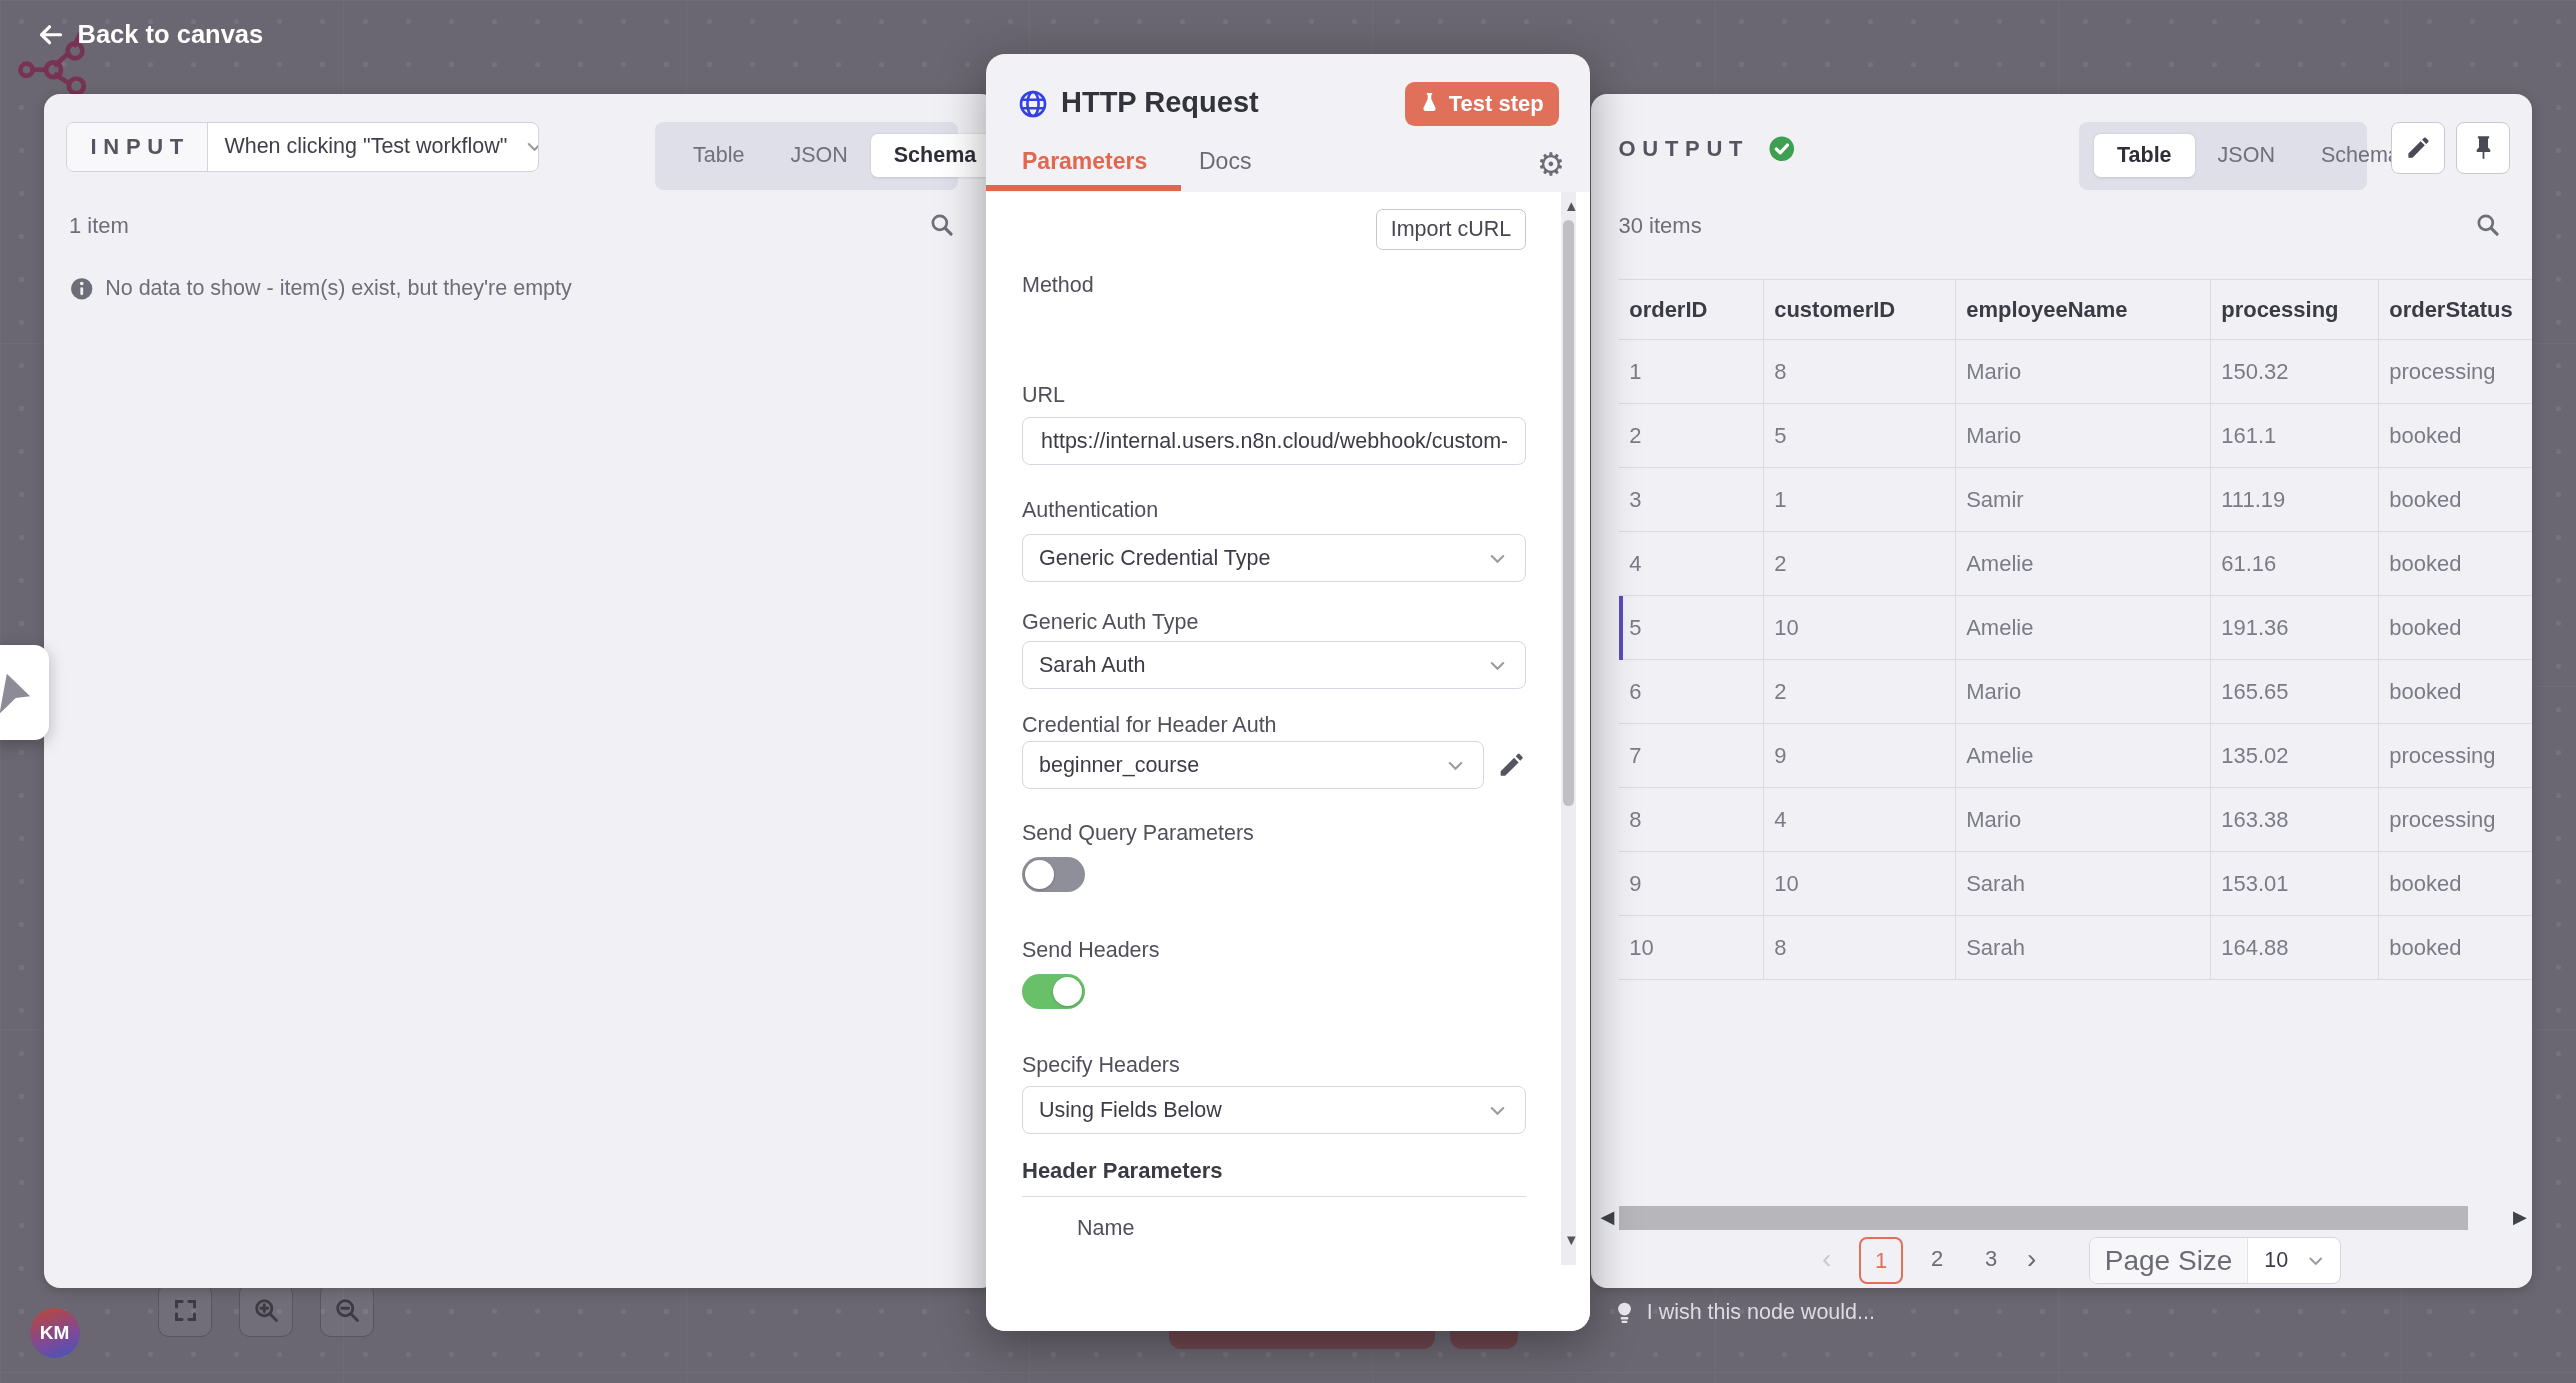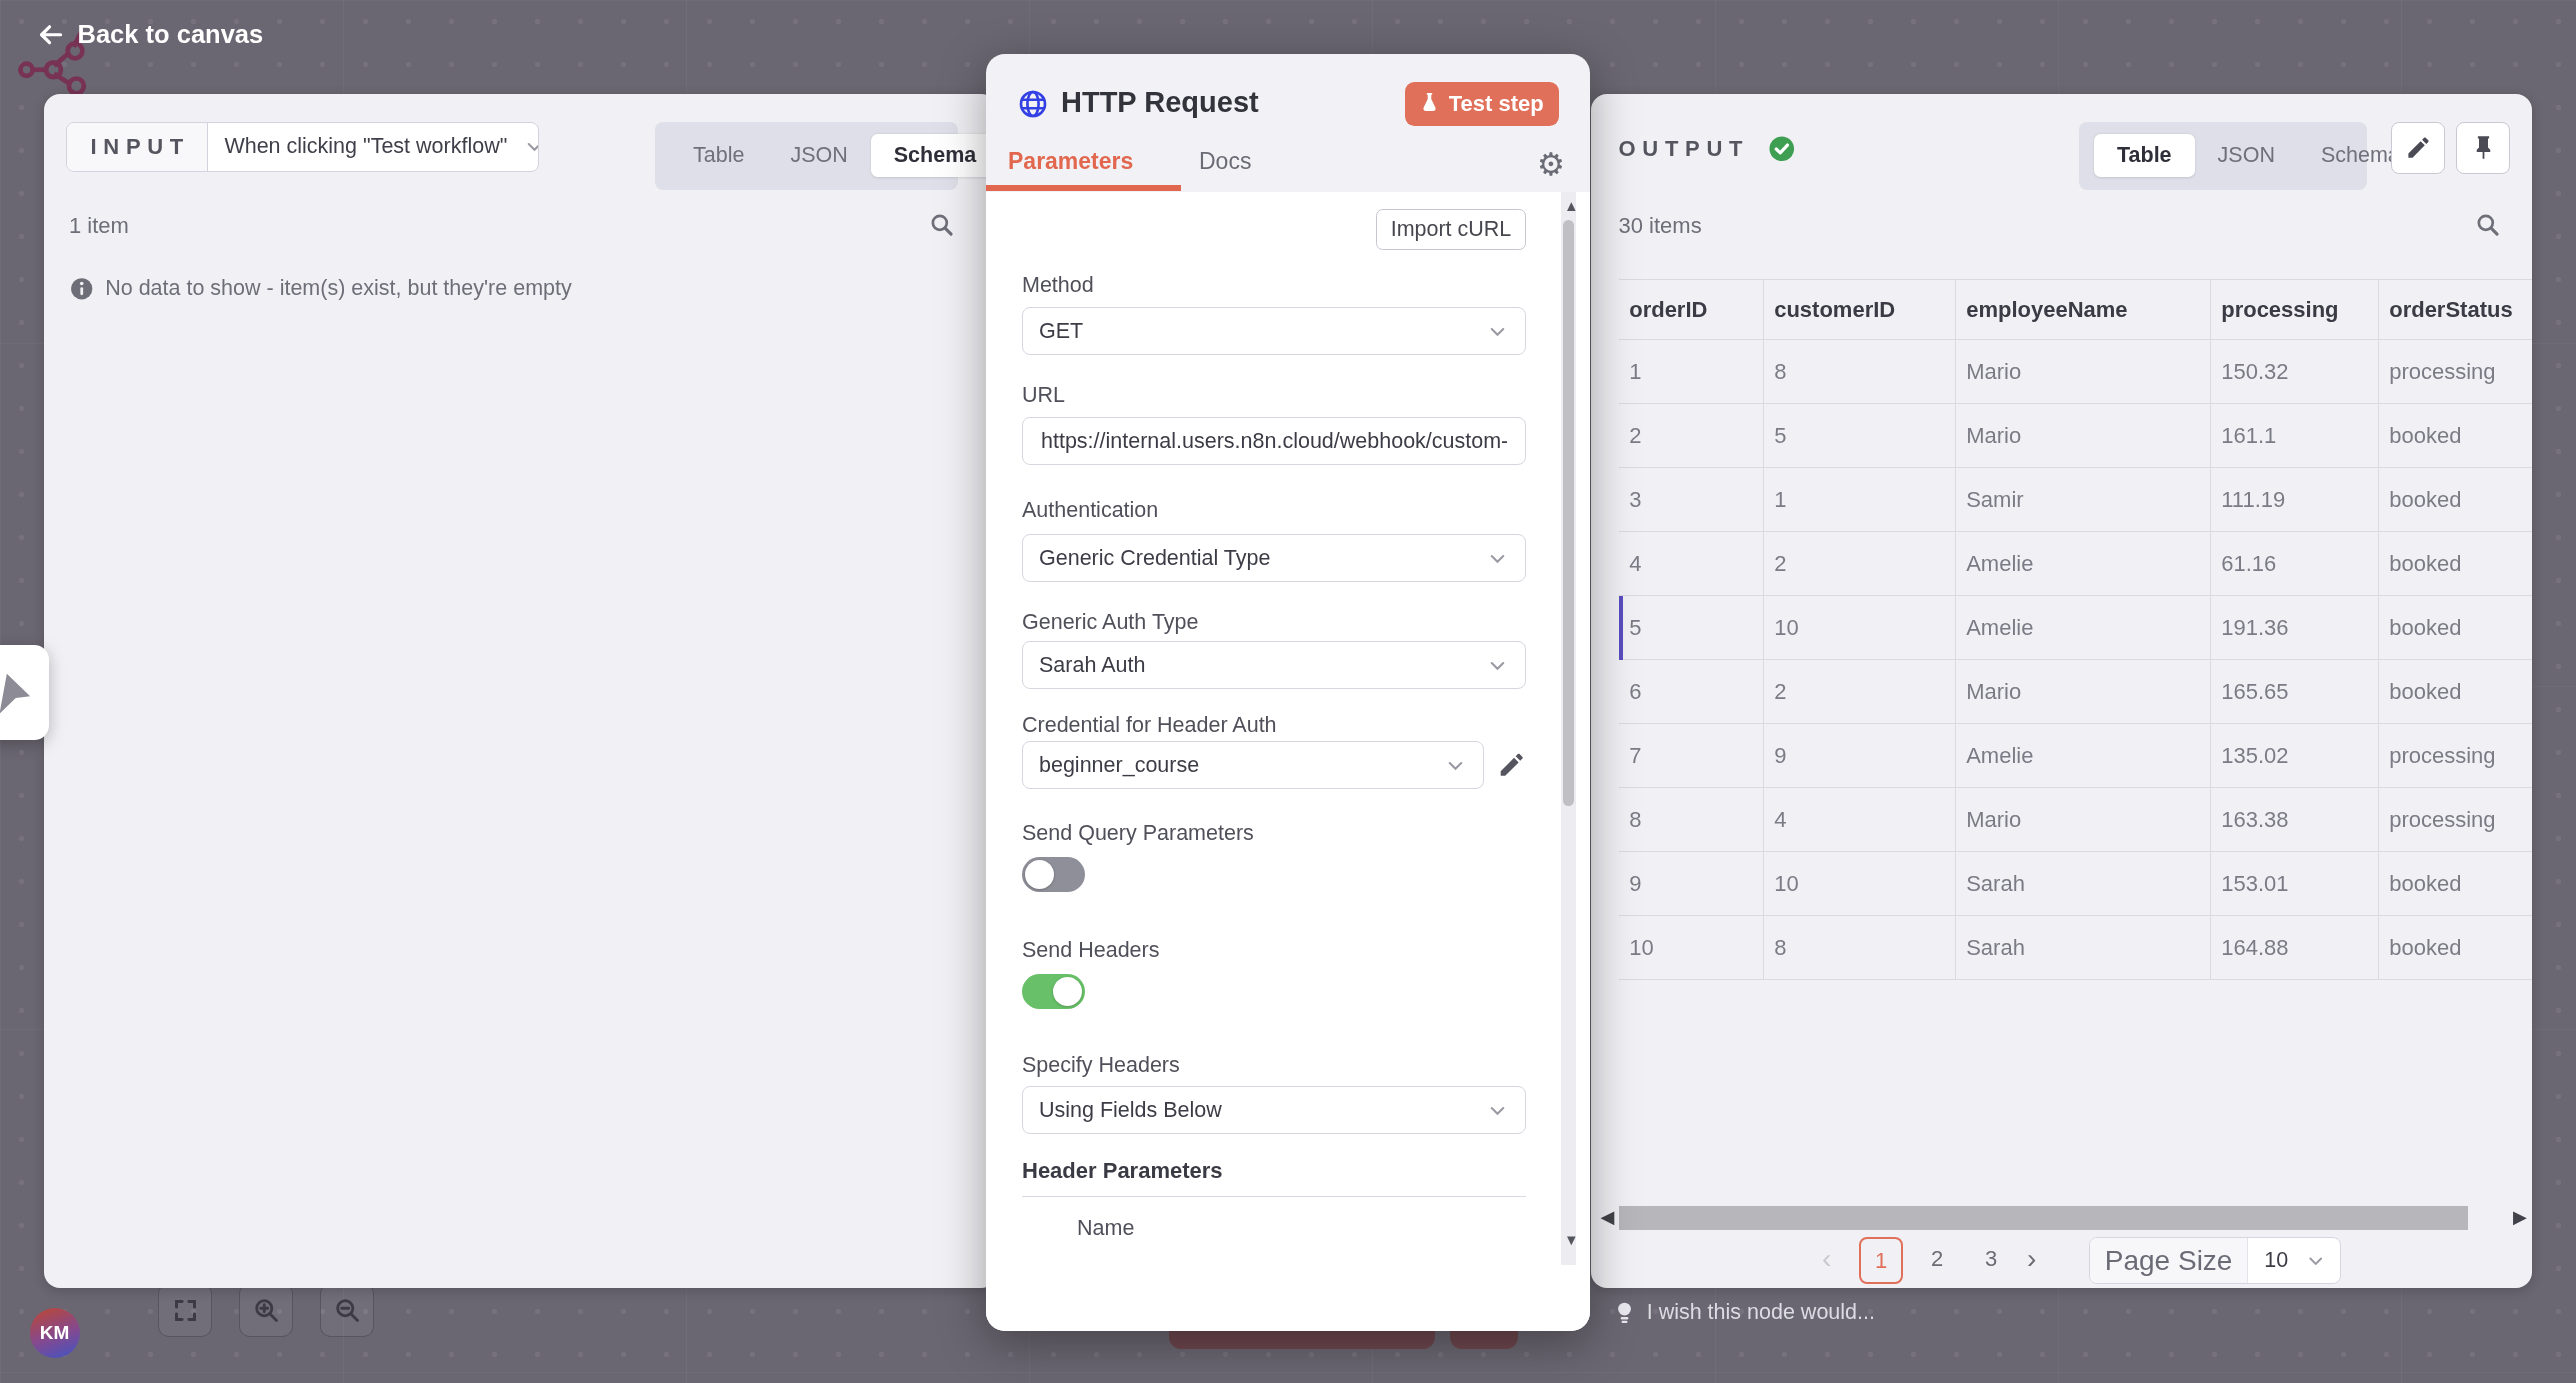--- a/index.html
+++ b/index.html
@@ -359,40 +359,34 @@
 
     <div class="abs test-btn">
       <span style="display:flex;">
         <svg width="19" height="23" viewBox="0 0 20 26">
             <path d="M7 1h6v2h-1v5l4.6 9.4c.9 1.9-.4 4.1-2.5 4.1H5.9c-2.1 0-3.4-2.2-2.5-4.1L8 8V3H7V1z" fill="#fff"></path>
           </svg>
       </span>
       <span>Test step</span>
     </div>
 
-    <div class="abs m-tab active" style="left:22px;top:94px;">Parameters</div>
+    <div class="abs m-tab active" style="left:36px;top:94px;">Parameters</div>
     <div class="abs m-tab" style="left:213px;top:94px;">Docs</div>
     <div class="abs gear" style="left:551px;top:95px;">⚙</div>
     <div class="abs m-underline"></div>
 
     <div class="abs m-body">
       <div class="abs vsb-track"></div>
       <div class="abs vsb-thumb"></div>
       <div class="abs tri" style="left:578px;top:6.7px;font-size:14.8px;color:#55555f;">▲</div>
       <div class="abs tri" style="left:578px;top:1041px;font-size:14.8px;color:#55555f;">▼</div>
 
       <div class="abs curl-btn">Import cURL</div>
 
       <div class="abs f-label" style="left:36px;top:81px;">Method</div>
-      <div class="select" style="top:115px;">
-        <span class="sv">GET</span>
-        <svg class="chev" width="23" height="23" viewBox="0 0 24 24">
-            <path d="M6 9.5 12 15.5 18 9.5" stroke="#9a9aa4" stroke-width="2.2" fill="none" stroke-linecap="round"></path>
-          </svg>
-      </div>
 
       <div class="abs f-label" style="left:36px;top:191px;">URL</div>
       <div class="tinput" style="top:225px;">
         <input readonly="" value="https://internal.users.n8n.cloud/webhook/custom-er" style="">
       </div>
 
       <div class="abs f-label" style="left:36px;top:306px;">Authentication</div>
       <div class="select" style="top:342px;">
         <span class="sv">Generic Credential Type</span>
         <svg class="chev" width="23" height="23" viewBox="0 0 24 24">

